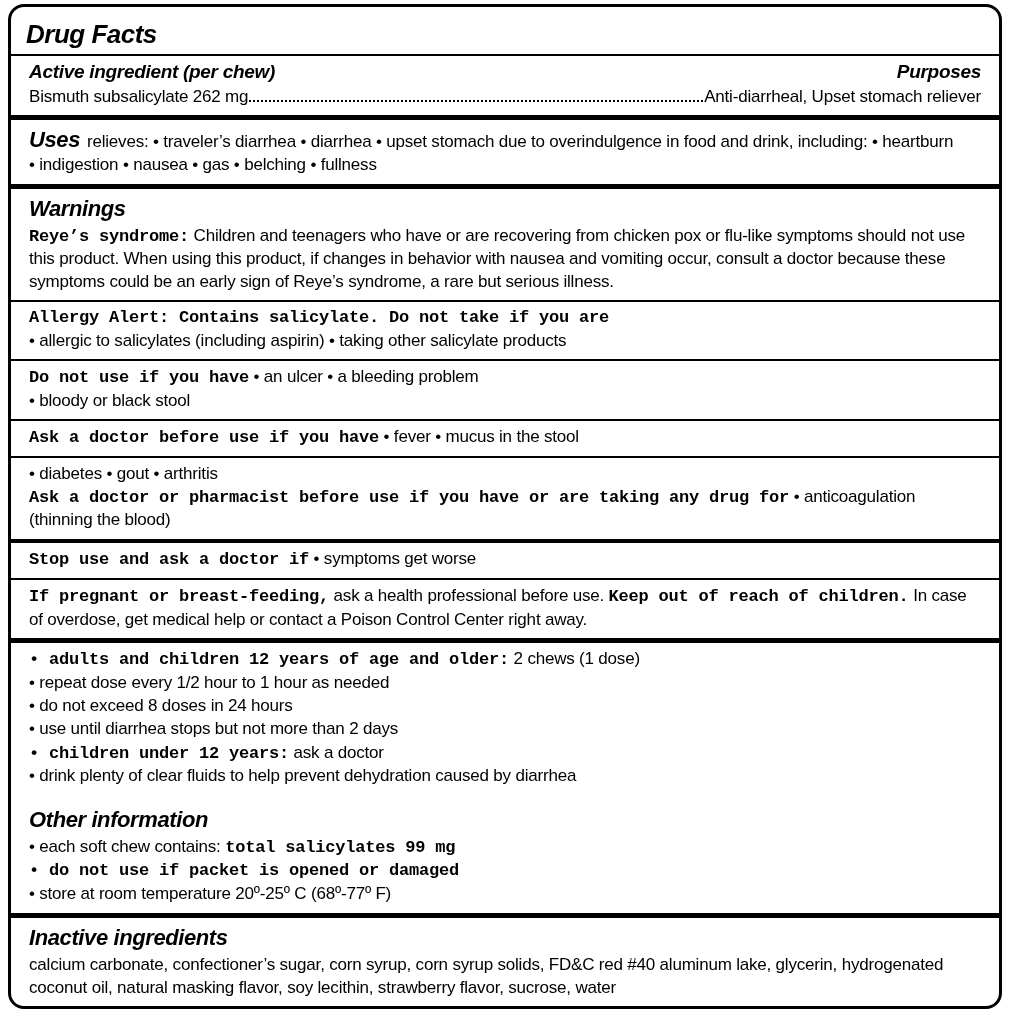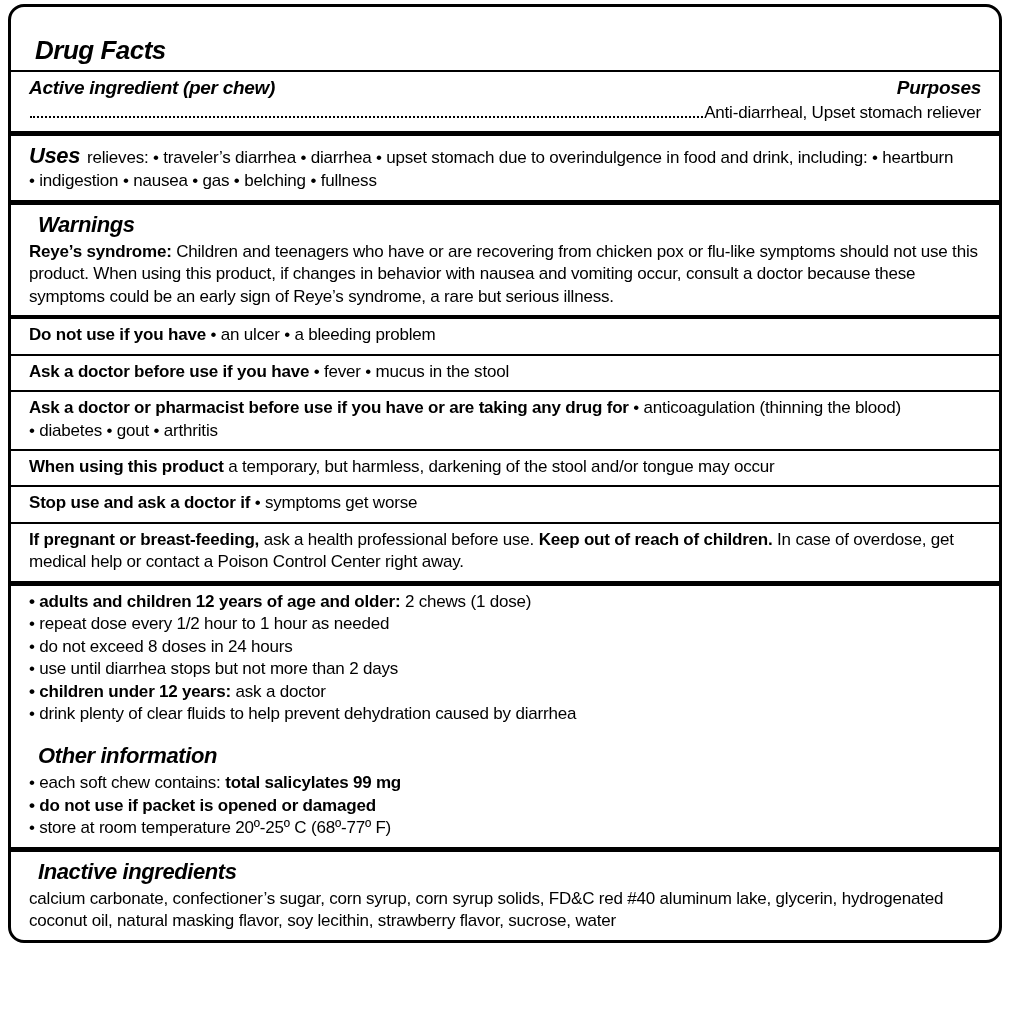--- a/index.html
+++ b/index.html
@@ -17,21 +17,21 @@
   }
   .card {
     box-sizing: border-box;
     width: 994px;
     border: 3px solid #000;
     border-radius: 16px;
     overflow: hidden;
     background: #fff;
   }
   .pad { padding: 5px 18px 7px 18px; }
-  .header { padding: 12px 18px 4px 24px; margin-top: 16px; }
+  .header { padding: 12px 18px 4px 15px; }
 
   .title {
     font-size: 26px;
     font-weight: bold;
     font-style: italic;
     letter-spacing: -0.5px;
   }
   .h2 {
     font-size: 22px;
     font-weight: bold;
@@ -42,21 +42,21 @@
     font-size: 19px;
     font-weight: bold;
     font-style: italic;
     letter-spacing: -0.3px;
   }
   .body-text, .row {
     font-size: 17px;
     line-height: 1.32;
     letter-spacing: -0.2px;
   }
-  .b { font-weight: bold; }
+  .b { font-weight: bold; font-family: Liberation Mono, monospace; }
 
   .rule-thin  { height: 2px; background: #000; }
   .rule-thick { height: 5px; background: #000; }
 
   .ai-head {
     display: flex;
     justify-content: space-between;
     align-items: flex-end;
   }
   .leader-row {
@@ -66,21 +66,21 @@
   }
   .leader {
     flex: 1 1 auto;
     border-bottom: 2px dotted #000;
     margin: 0 1px 4px 1px;
     min-width: 20px;
   }
   .uses-line { display: block; }
   .uses-first .h2 { margin-right: 7px; text-align: right; }
 
-  .warn-head { margin-bottom: 2px; margin-left: 9px; }
+  .warn-head { margin-bottom: 2px; }
 
   .dir-item { display: block; }
   .spacer-14 { height: 16px; }
 </style>
 </head>
 <body>
 
 <div class="page">
   <div class="card">
 
@@ -88,20 +88,21 @@
       <span class="title">Drug Facts</span>
     </div>
     <div class="rule-thin"></div>
 
     <div class="pad">
       <div class="ai-head">
         <span class="h3">Active ingredient (per chew)</span>
         <span class="h3">Purposes</span>
       </div>
       <div class="leader-row body-text">
+        <span>Bismuth subsalicylate 262 mg</span>
         <span class="leader"></span>
         <span>Anti-diarrheal, Upset stomach reliever</span>
       </div>
     </div>
 
     <div class="rule-thick"></div>
 
     <div class="pad body-text">
       <span class="uses-line uses-first">
         <span class="h2">Uses</span><span>relieves: • traveler’s diarrhea • diarrhea • upset stomach due to overindulgence in food and drink, including: • heartburn</span>
@@ -111,45 +112,47 @@
 
     <div class="rule-thick"></div>
 
     <div class="pad body-text">
       <div class="h2 warn-head">Warnings</div>
       <div><span class="b">Reye’s syndrome:</span><span> Children and teenagers who have or are recovering from chicken pox or flu-like symptoms should not use this product. When using this product, if changes in behavior with nausea and vomiting occur, consult a doctor because these symptoms could be an early sign of Reye’s syndrome, a rare but serious illness.</span></div>
     </div>
 
     <div class="rule-thin"></div>
 
+    <div class="pad body-text">
+      <div class="b">Allergy Alert: Contains salicylate. Do not take if you are</div>
+      <div>• allergic to salicylates (including aspirin) • taking other salicylate products</div>
+    </div>
 
     <div class="rule-thin"></div>
 
     <div class="pad body-text">
       <div><span class="b">Do not use if you have</span><span> • an ulcer  • a bleeding problem</span></div>
+      <div>• bloody or black stool</div>
     </div>
 
     <div class="rule-thin"></div>
 
     <div class="pad body-text">
       <div><span class="b">Ask a doctor before use if you have</span><span> • fever  • mucus in the stool</span></div>
     </div>
 
     <div class="rule-thin"></div>
 
     <div class="pad body-text">
+      <div>• diabetes  • gout  • arthritis</div>
       <div><span class="b">Ask a doctor or pharmacist before use if you have or are taking any drug for</span><span> • anticoagulation (thinning the blood)</span></div>
-      <div>• diabetes  • gout  • arthritis</div>
     </div>
 
     <div class="rule-thin"></div>
 
-    <div class="pad body-text">
-      <div><span class="b">When using this product</span><span> a temporary, but harmless, darkening of the stool and/or tongue may occur</span></div>
-    </div>
 
     <div class="rule-thin"></div>
 
     <div class="pad body-text">
       <div><span class="b">Stop use and ask a doctor if</span><span> • symptoms get worse</span></div>
     </div>
 
     <div class="rule-thin"></div>
 
     <div class="pad body-text">

